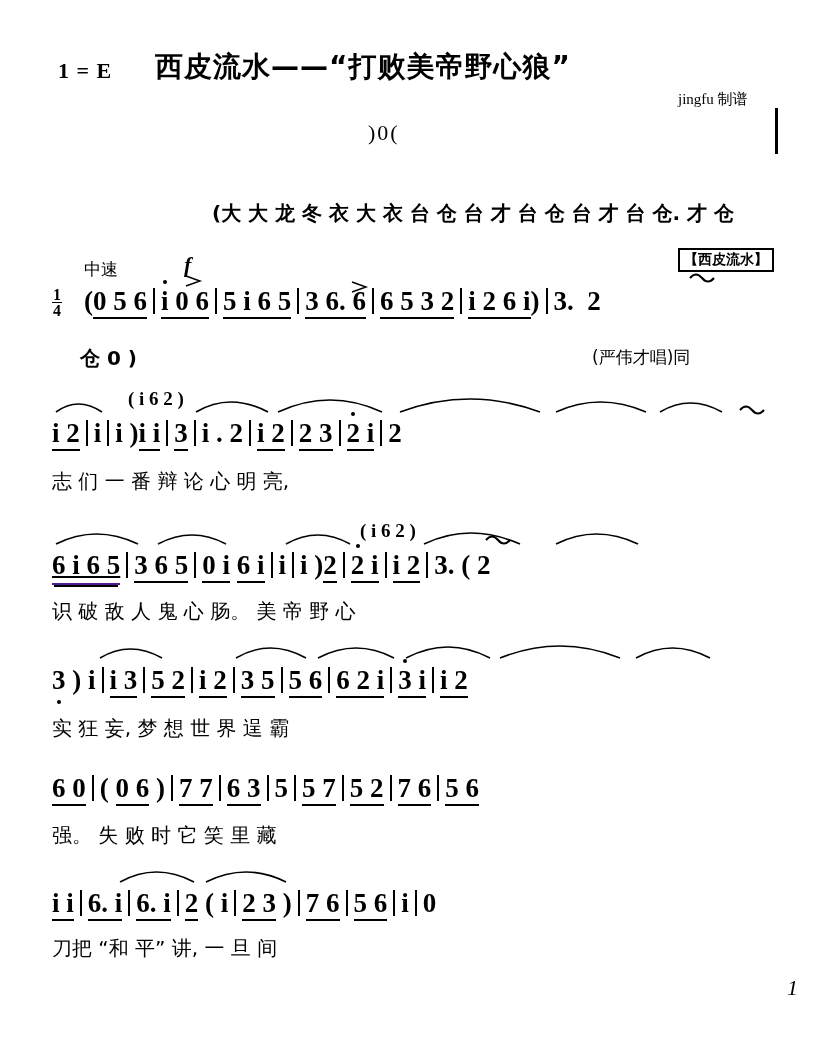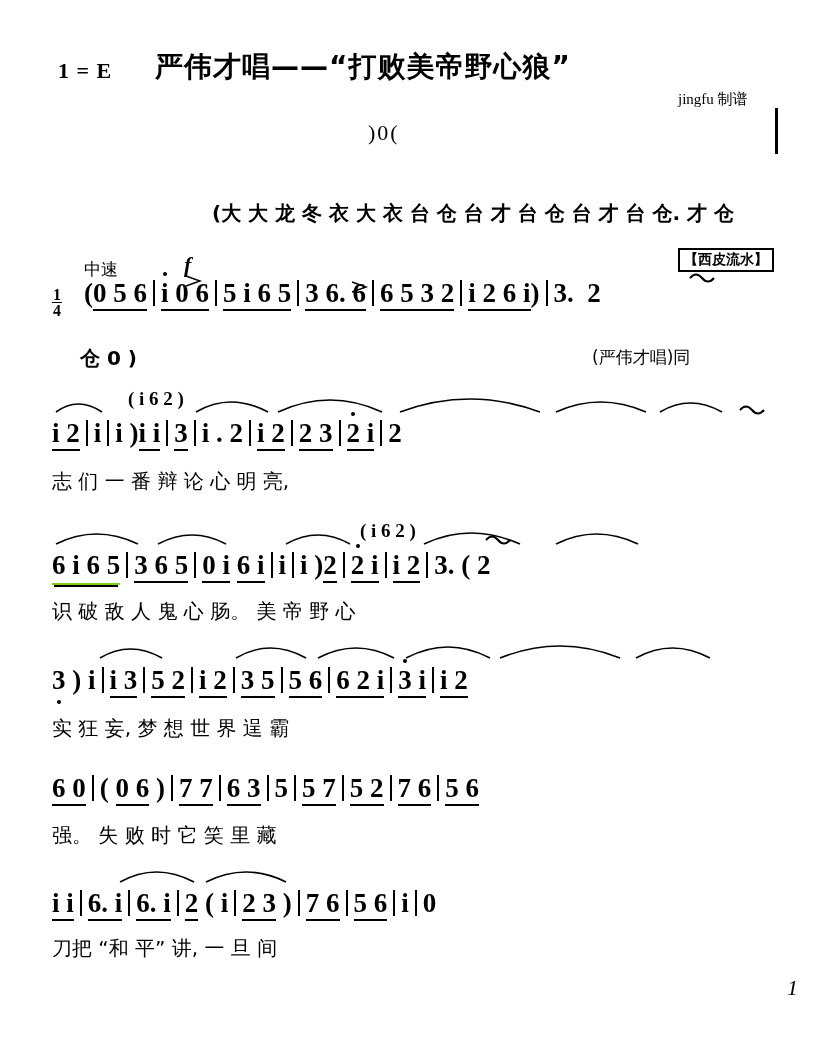--- a/index.html
+++ b/index.html
@@ -154,21 +154,21 @@
     font-family: "Liberation Serif", serif;
     font-size: 16px;
     font-weight: bold;
     line-height: 0.95;
     text-align: center;
   }
   .timesig .num { display: block; border-bottom: 1.5px solid #000; padding: 0 1px;}
   .timesig .den { display: block; padding: 0 1px;}
   
   .u1 { border-bottom: 2px solid #000; padding-bottom: 1px; }
-  .u2 { border-bottom: 2px solid #84cc16; padding-bottom: 3px; box-shadow: 0 4px 0 -2px #000; }
+  .u2 { border-bottom: 2px solid #4c1d95; padding-bottom: 3px; box-shadow: 0 4px 0 -2px #000; text-decoration: underline; }
   .dotabove { position: relative; }
   .dotabove::before {
     content: "";
     position: absolute;
     left: 50%; top: -6px;
     margin-left: -2px;
     width: 4px; height: 4px;
     border-radius: 50%;
     background: #000;
   }
@@ -198,40 +198,40 @@
     font-style: italic;
     font-size: 22px;
   }
 </style>
 </head>
 <body>
 
 <div class="page">
 
   <div class="key-sig">1 = E</div>
-  <div class="title">严伟才唱——“打败美帝野心狼”</div>
+  <div class="title">西皮流水——“打败美帝野心狼”</div>
   <div class="byline">jingfu 制谱</div>
   <div class="mark-o">)0(</div>
   <div class="right-bar"></div>
 
   <div class="perc-line">(大 大 龙 冬 衣 大 衣 台 仓 台 才 台 仓 台 才 台 仓. 才 仓</div>
   <div class="perc-cont">仓 0 )</div>
 
   <div class="tempo">中速</div>
   <div class="dyn">f</div>
   <div class="style-box">【西皮流水】</div>
   <div class="singer-cue">(严伟才唱)同</div>
 
   <div class="timesig" style="top:287px;">
     <span class="num">1</span>
     <span class="den">4</span>
   </div>
 
   <div class="row">
-    <div class="notes" style="left:84px; top:278px;">
+    <div class="notes" style="left:84px; top:286px;">
       <span>(</span><span class="u1">0&nbsp;5&nbsp;6</span><span class="bar"></span><span class="u1 dotabove">i</span><span class="u1">&nbsp;0&nbsp;6</span><span class="bar"></span><span class="u1">5&nbsp;i&nbsp;6&nbsp;5</span><span class="bar"></span><span class="u1">3&nbsp;6.&nbsp;6</span><span class="bar"></span><span class="u1">6&nbsp;5&nbsp;3&nbsp;2</span><span class="bar"></span><span class="u1">i&nbsp;2&nbsp;6&nbsp;i</span><span>)</span><span class="bar"></span><span>3.&nbsp;&nbsp;2</span>
     </div>
   </div>
 
   <div class="row">
     <div class="notes" style="left:52px; top:418px;">
       <span class="u1">i&nbsp;2</span><span class="bar"></span><span>i</span><span class="bar"></span><span>i&nbsp;)</span><span class="u1">i&nbsp;i</span><span class="bar"></span><span class="u1">3</span><span class="bar"></span><span>i&nbsp;.&nbsp;2</span><span class="bar"></span><span class="u1">i&nbsp;2</span><span class="bar"></span><span class="u1">2&nbsp;3</span><span class="bar"></span><span class="u1 dotabove">2</span><span class="u1">&nbsp;i</span><span class="bar"></span><span>2</span>
     </div>
     <div class="notes" style="left:128px; top:388px; font-size:19px;">( i 6 2 )</div>
     <div class="lyrics" style="left:52px; top:468px; letter-spacing:0px;">志  们   一  番 辩   论   心  明   亮,</div>

